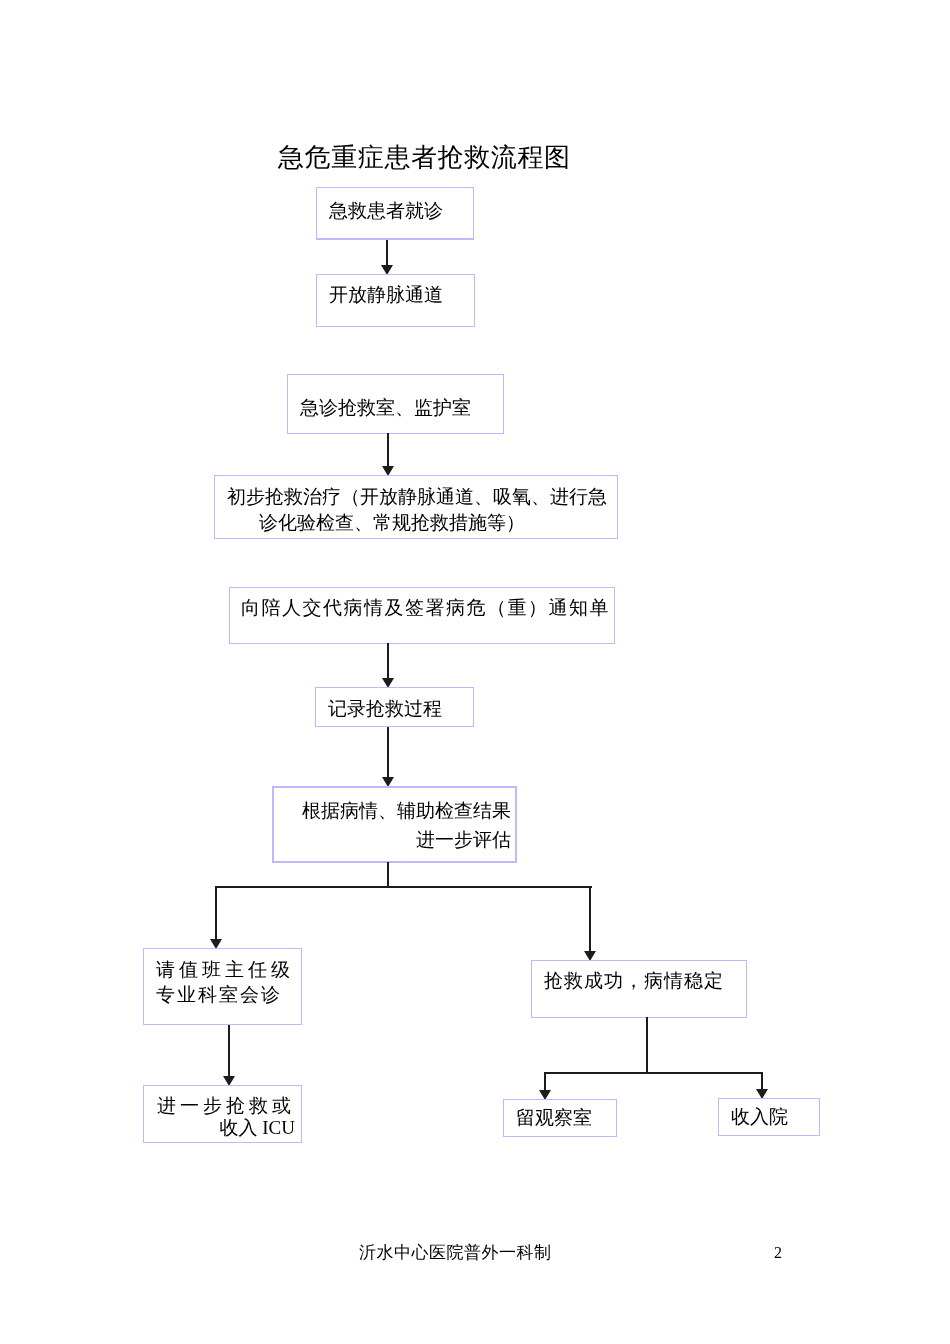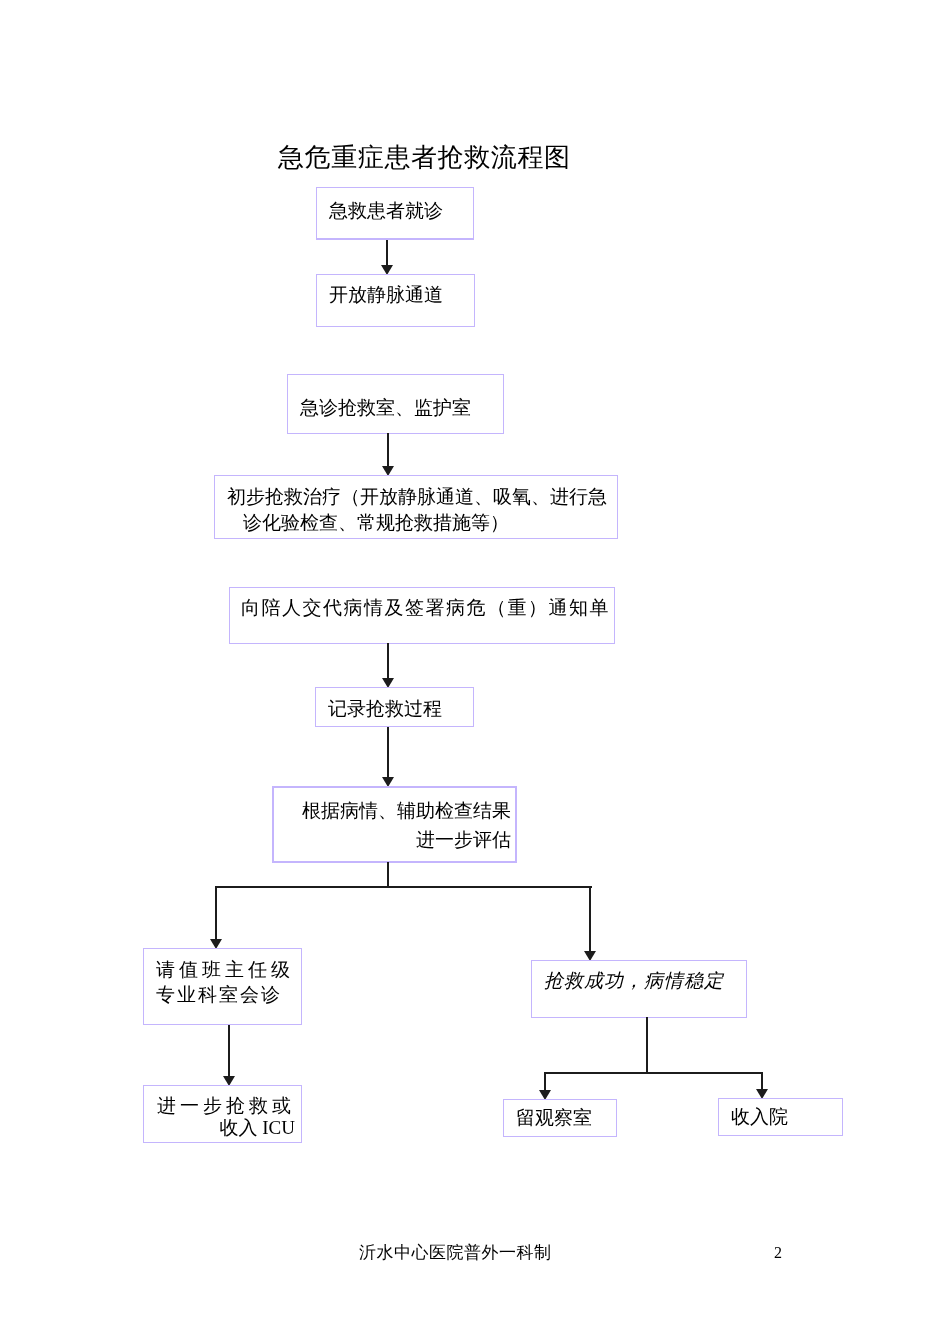--- a/index.html
+++ b/index.html
@@ -27,21 +27,21 @@
     background: #ffffff;
     font-size: 19px;
     line-height: 25px;
     padding: 8px 6px 0 12px;
     white-space: nowrap;
   }
   .box .ln { display: block; }
   .bb-thick { border-bottom-width: 2px; }
   .border-thick { border-width: 2px; }
   .center { text-align: right; padding-left: 4px; padding-right: 4px; }
-  .ls1 { letter-spacing: 1px; font-style: italic; }
+  .ls1 { letter-spacing: 1px; }
   .ls15 { letter-spacing: 1.5px; }
   .ls2 { letter-spacing: 2px; }
   .ls4 { letter-spacing: 4px; }
   .varrow { position: absolute; width: 0; }
   .varrow .stem {
     position: absolute; left: -1px; top: 0;
     width: 2px; height: calc(100% - 9px);
     background: #1c1c1c;
   }
   .varrow .head {
@@ -92,21 +92,21 @@
     <span class="ln">急诊抢救室、监护室</span>
   </div>
 
   <div class="varrow" style="left:388px; top:433px; height:42px;">
     <i class="stem"></i>
       <i class="head"></i>
   </div>
 
   <div class="box" style="left:214px; top:475px; width:404px; height:64px; padding-top:8px; line-height:26px;">
     <span class="ln">初步抢救治疗（开放静脉通道、吸氧、进行急</span>
-    <span class="ln" style="margin-left:16px;">诊化验检查、常规抢救措施等）</span>
+    <span class="ln" style="margin-left:32px;">诊化验检查、常规抢救措施等）</span>
   </div>
 
   <div class="box ls15" style="left:229px; top:587px; width:386px; height:57px; padding-top:7px; padding-left:11px;">
     <span class="ln">向陪人交代病情及签署病危（重）通知单</span>
   </div>
 
   <div class="varrow" style="left:388px; top:643px; height:44px;">
     <i class="stem"></i>
       <i class="head"></i>
   </div>
@@ -162,20 +162,20 @@
       <i class="head"></i>
   </div>
   <div class="varrow" style="left:762px; top:1073px; height:25px;">
     <i class="stem"></i>
       <i class="head"></i>
   </div>
 
   <div class="box" style="left:503px; top:1099px; width:114px; height:38px; padding-top:5px;">
     <span class="ln">留观察室</span>
   </div>
-  <div class="box" style="left:718px; top:1098px; width:125px; height:38px; padding-top:5px;">
+  <div class="box" style="left:718px; top:1098px; width:102px; height:38px; padding-top:5px;">
     <span class="ln">收入院</span>
   </div>
 
   <div class="footer-text">沂水中心医院普外一科制</div>
   <div class="page-number">2</div>
 
 </div>
 
 </body></html>

